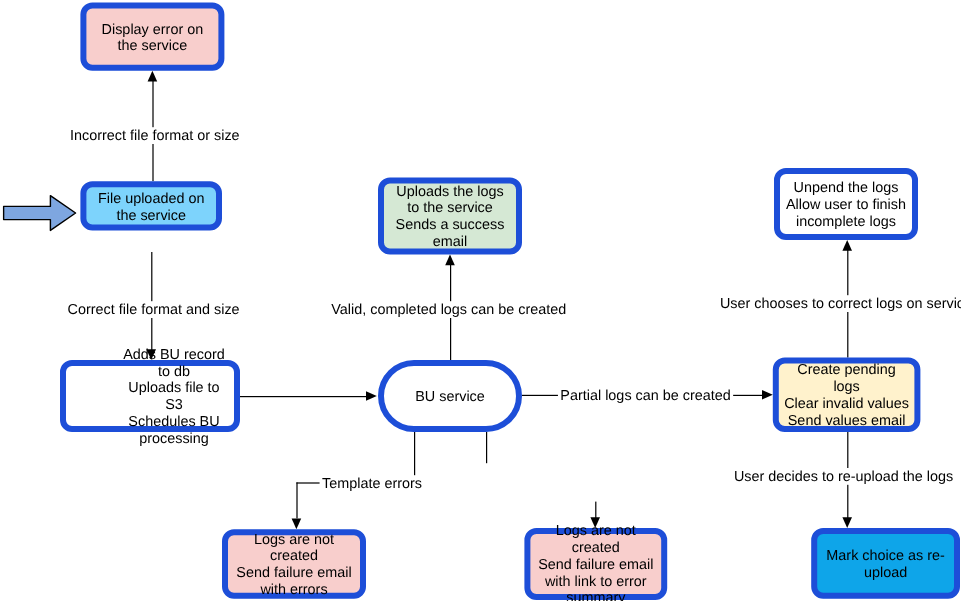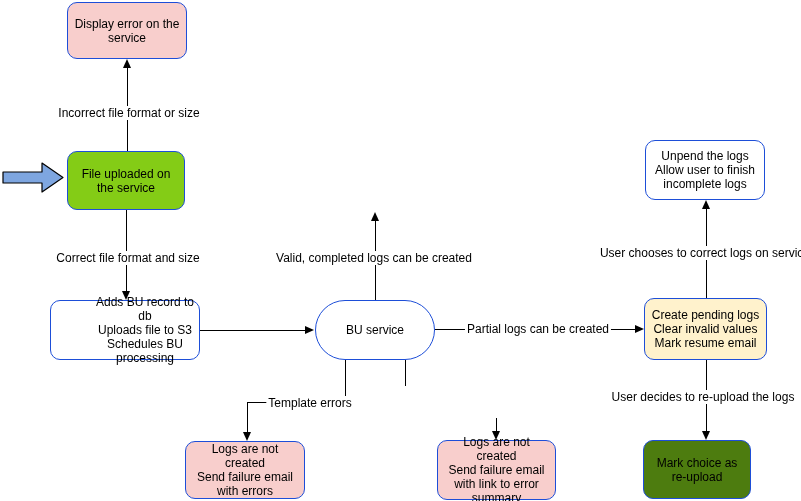--- a/index.html
+++ b/index.html
@@ -8,21 +8,21 @@
     position: relative;
     width: 801px;
     height: 501px;
     background: #ffffff;
     overflow: hidden;
     font-size: 12px;
     color: #000;
   }
   .node {
     position: absolute;
-    border: 1px solid #1d4ed8;
+    border: 5px solid #1d4ed8;
     border-radius: 10px;
     display: flex;
     align-items: center;
     justify-content: center;
     text-align: center;
     white-space: pre-line;
     line-height: 14px;
     padding: 2px 4px;
     z-index: 3;
   }
@@ -82,37 +82,39 @@
   <div class="elabel" style="left:128px; top:258px;">Correct file format and size</div>
   <div class="elabel" style="left:129px; top:113px;">Incorrect file format or size</div>
   <div class="elabel" style="left:374px; top:258px;">Valid, completed logs can be created</div>
   <div class="elabel" style="left:538px; top:329px;">Partial logs can be created</div>
   <div class="elabel" style="left:310px; top:403px;">Template errors</div>
   <div class="elabel" style="left:705px; top:253px;">User chooses to correct logs on service</div>
   <div class="elabel" style="left:703px; top:397px;">User decides to re-upload the logs</div>
 
   <div class="node" style="left: 67px; top: 2px; width: 120px; height: 57px; background-color: rgb(248, 206, 204);">Display error on the service</div>
 
-  <div class="node" style="left: 67px; top: 151px; width: 118px; height: 59px; background-color: #84cc16;">File uploaded on the service</div>
+  <div class="node" style="left: 67px; top: 151px; width: 118px; height: 41px; background-color: #7dd3fc;">File uploaded on the service</div>
 
   <div class="node" style="left: 50px; top: 300px; width: 150px; height: 60px; background-color: rgb(255, 255, 255); padding-left: 44px;">Adds BU record to db
 Uploads file to S3
 Schedules BU processing</div>
 
   <div class="node" style="left: 315px; top: 300px; width: 120px; height: 60px; background-color: rgb(255, 255, 255); border-radius: 30px;">BU service</div>
 
+  <div class="node" style="left: 315px; top: 148px; width: 120px; height: 64px; background-color: rgb(213, 232, 212);">Uploads the logs to the service
+Sends a success email</div>
 
   <div class="node" style="left: 644px; top: 298px; width: 123px; height: 62px; background-color: rgb(255, 242, 204);">Create pending logs
 Clear invalid values
-Mark resume email</div>
+Send values email</div>
 
   <div class="node" style="left: 645px; top: 140px; width: 120px; height: 60px; background-color: rgb(255, 255, 255);">Unpend the logs
 Allow user to finish incomplete logs</div>
 
-  <div class="node" style="left: 643px; top: 440px; width: 108px; height: 59px; background-color: #4d7c0f;">Mark choice as re-upload</div>
+  <div class="node" style="left: 676px; top: 440px; width: 124px; height: 59px; background-color: #0ea5e9;">Mark choice as re-upload</div>
 
   <div class="node" style="left: 185px; top: 441px; width: 120px; height: 58px; background-color: rgb(248, 206, 204);">Logs are not created
 Send failure email with errors</div>
 
   <div class="node" style="left: 437px; top: 440px; width: 119px; height: 60px; background-color: rgb(248, 206, 204);">Logs are not created
 Send failure email with link to error summary</div>
 
   <div class="entry-arrow" style="left:2px; top:161px; width:62px; height:33px;">
     <svg width="62" height="33" viewBox="0 0 62 33">
       <polygon points="1,11 40,11 40,2 61,16.5 40,31 40,22 1,22" fill="#7EA6E0" stroke="#000000" stroke-width="1.2" stroke-linejoin="round"></polygon>

